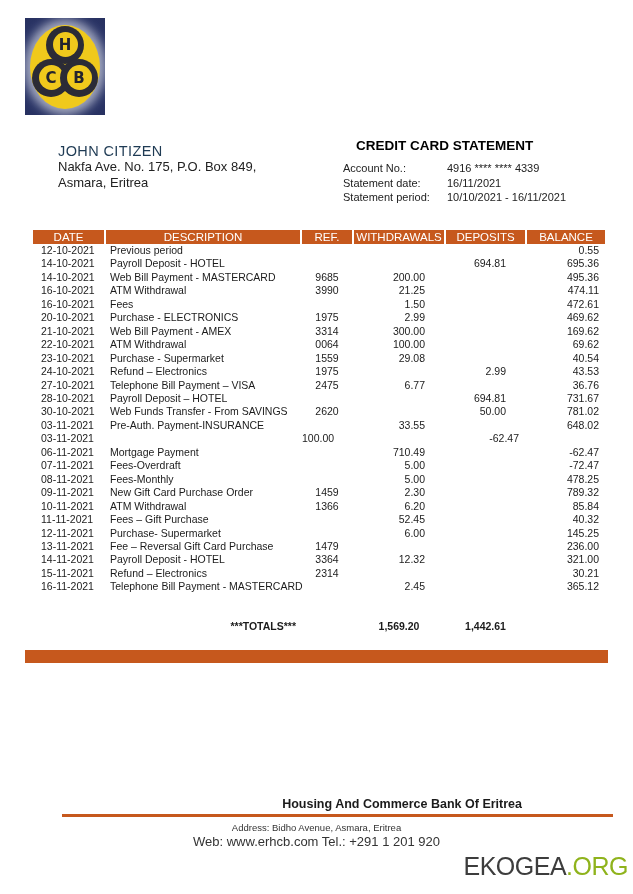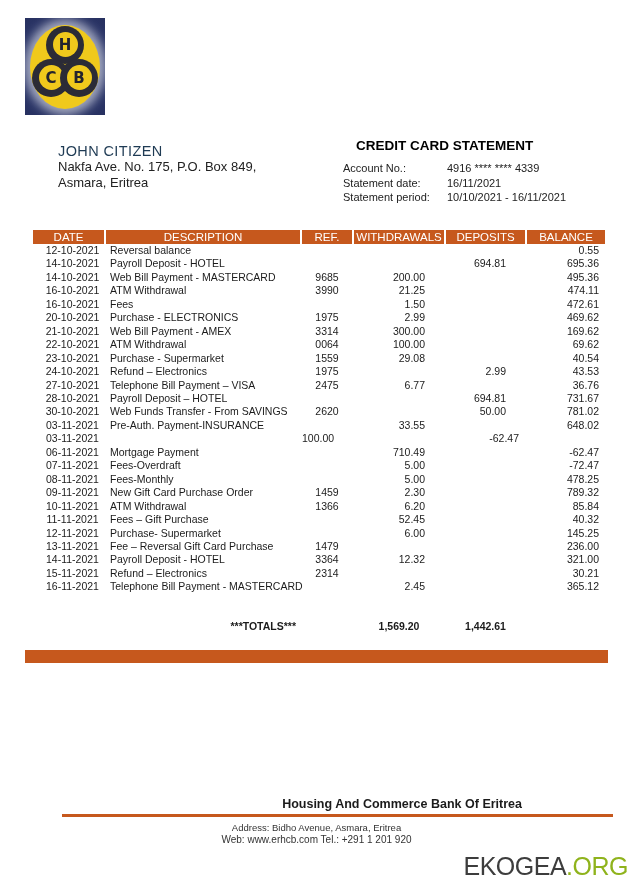--- a/index.html
+++ b/index.html
@@ -53,39 +53,39 @@
   
   .tbl{position:absolute;left:33px;top:230px;width:574px;}
   .tgrid{display:grid;grid-template-columns:71px 194px 50px 90px 79px 78px;column-gap:2px;}
   .thead{height:14px;}
   .thead .hcell{
     background:#c6581d;color:#fff;font-size:11.5px;line-height:14px;
     text-align:center;white-space:nowrap;overflow:hidden;
   }
   .trow{height:13.46px;align-items:center;}
   .cell{font-size:10.5px;line-height:13.46px;white-space:nowrap;overflow:visible;}
-  .c-date{padding-left:8px;text-align:center;}
+  .c-date{padding-left:8px;}
   .c-desc{padding-left:4px;}
   .c-ref{text-align:center;}
   .c-wd{text-align:right;padding-right:19px;}
   .c-dep{text-align:right;padding-right:19px;}
   .c-bal{text-align:right;padding-right:6px;}
   .totals{margin-top:26px;font-weight:bold;}
   .totals .c-desc{text-align:right;padding-right:4px;}
   .totals .c-wd,.totals .c-dep{text-align:center;padding:0;}
 
   
   .orange-bar{position:absolute;left:25px;top:650px;width:583px;height:13px;background:#c6581d;}
 
   
   .footer-bank{position:absolute;left:0;top:797px;width:522px;text-align:right;
     font-size:12.5px;font-weight:bold;color:#1b1b1b;}
   .footer-line{position:absolute;left:62px;top:814px;width:551px;height:3px;background:#c6581d;}
   .footer-addr{position:absolute;left:0;top:822px;width:633px;text-align:center;font-size:9.5px;color:#333;}
-  .footer-web{position:absolute;left:0;top:834px;width:633px;text-align:center;font-size:10px;color:#333;}
+  .footer-web{position:absolute;left:0;top:834px;width:633px;text-align:center;font-size:13px;color:#333;}
 
   
   .watermark{position:absolute;right:5px;top:852px;font-size:25px;letter-spacing:-0.5px;
     font-family:"Liberation Sans",sans-serif;}
   .wm-brand{color:#3d3d3d;}
   .wm-suffix{color:#8fb31c;}
 </style>
 </head>
 <body>
 
@@ -135,21 +135,21 @@
       <div class="hcell">DESCRIPTION</div>
       <div class="hcell">REF.</div>
       <div class="hcell">WITHDRAWALS</div>
       <div class="hcell">DEPOSITS</div>
       <div class="hcell">BALANCE</div>
     </div>
 
     <div>
         <div class="tgrid trow">
           <div class="cell c-date">12-10-2021</div>
-          <div class="cell c-desc">Reversal balance</div>
+          <div class="cell c-desc">Previous period</div>
           <div class="cell c-ref"></div>
           <div class="cell c-wd"></div>
           <div class="cell c-dep"></div>
           <div class="cell c-bal">0.55</div>
         </div>
         <div class="tgrid trow">
           <div class="cell c-date">14-10-2021</div>
           <div class="cell c-desc">Payroll Deposit - HOTEL</div>
           <div class="cell c-ref"></div>
           <div class="cell c-wd"></div>

